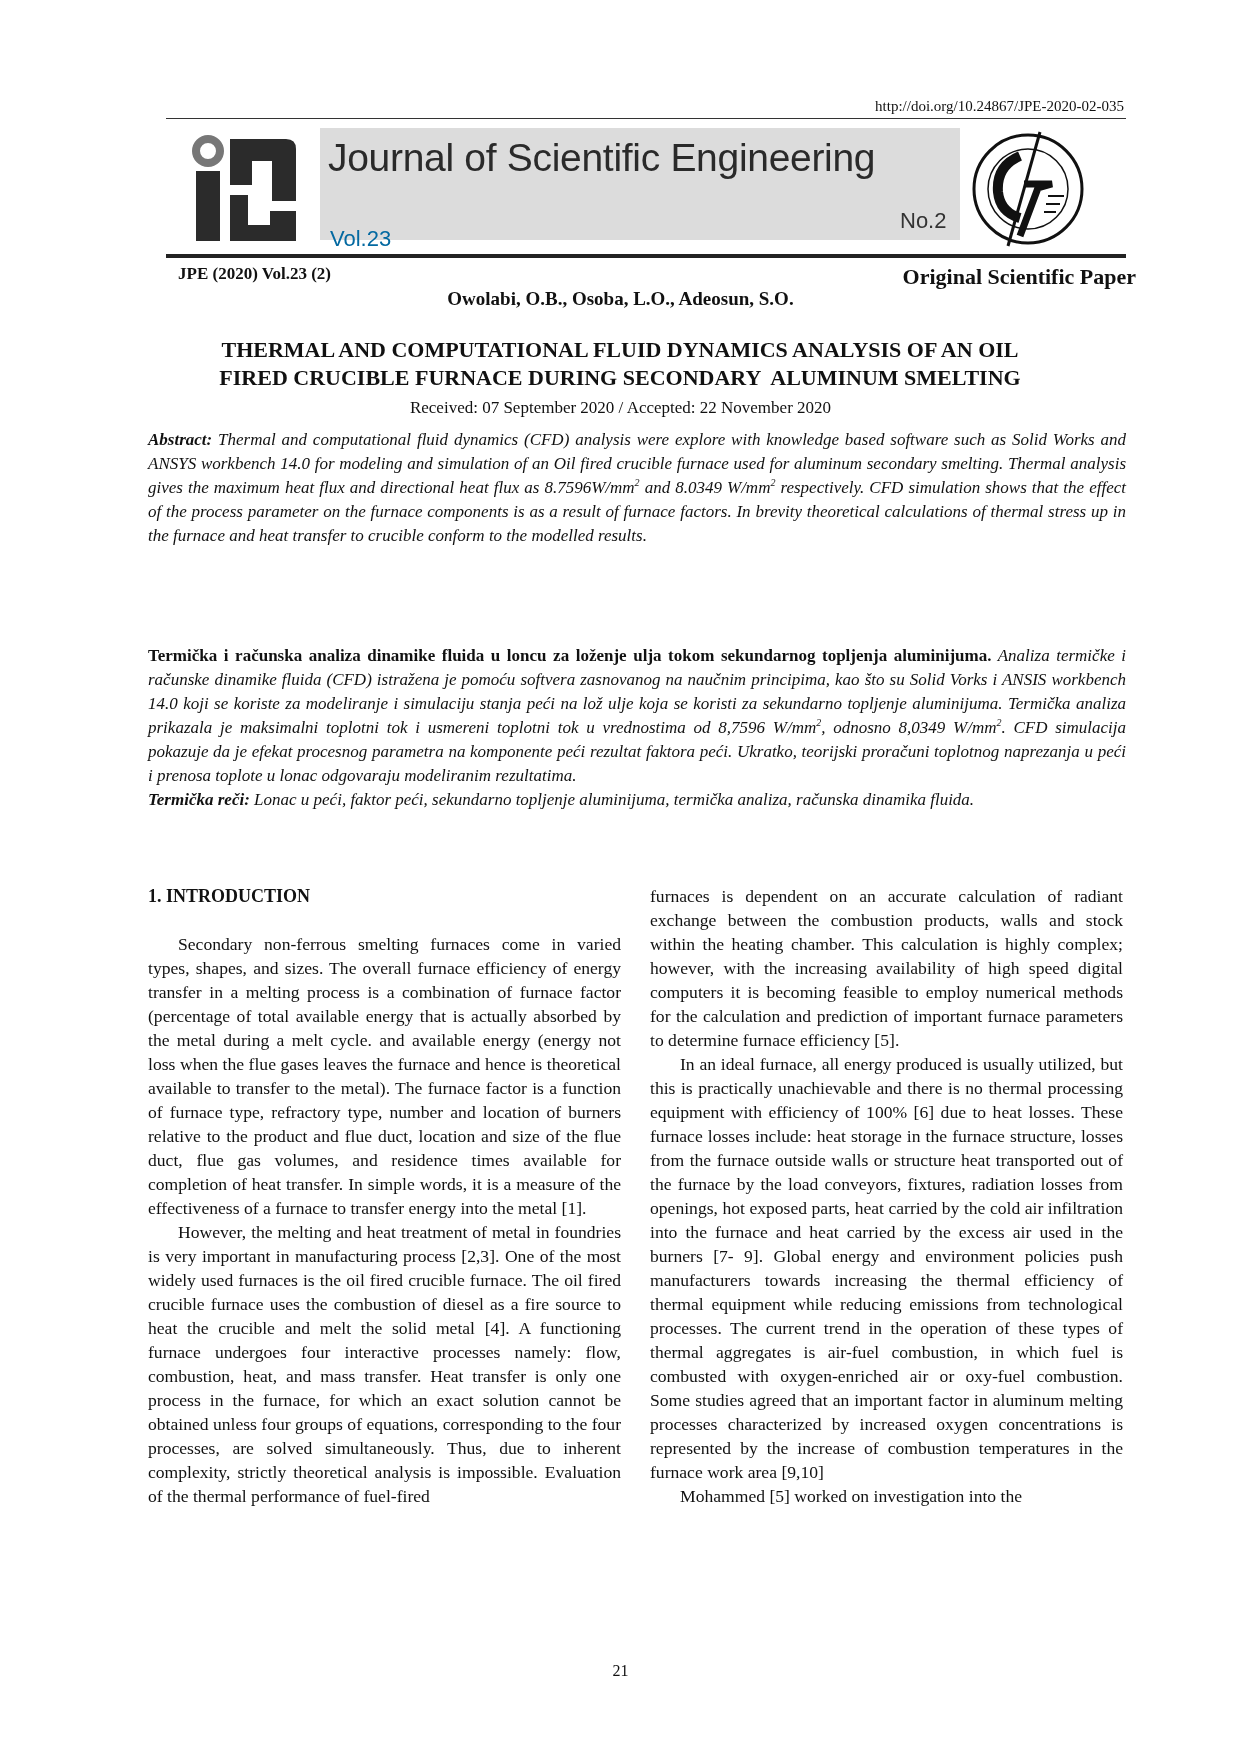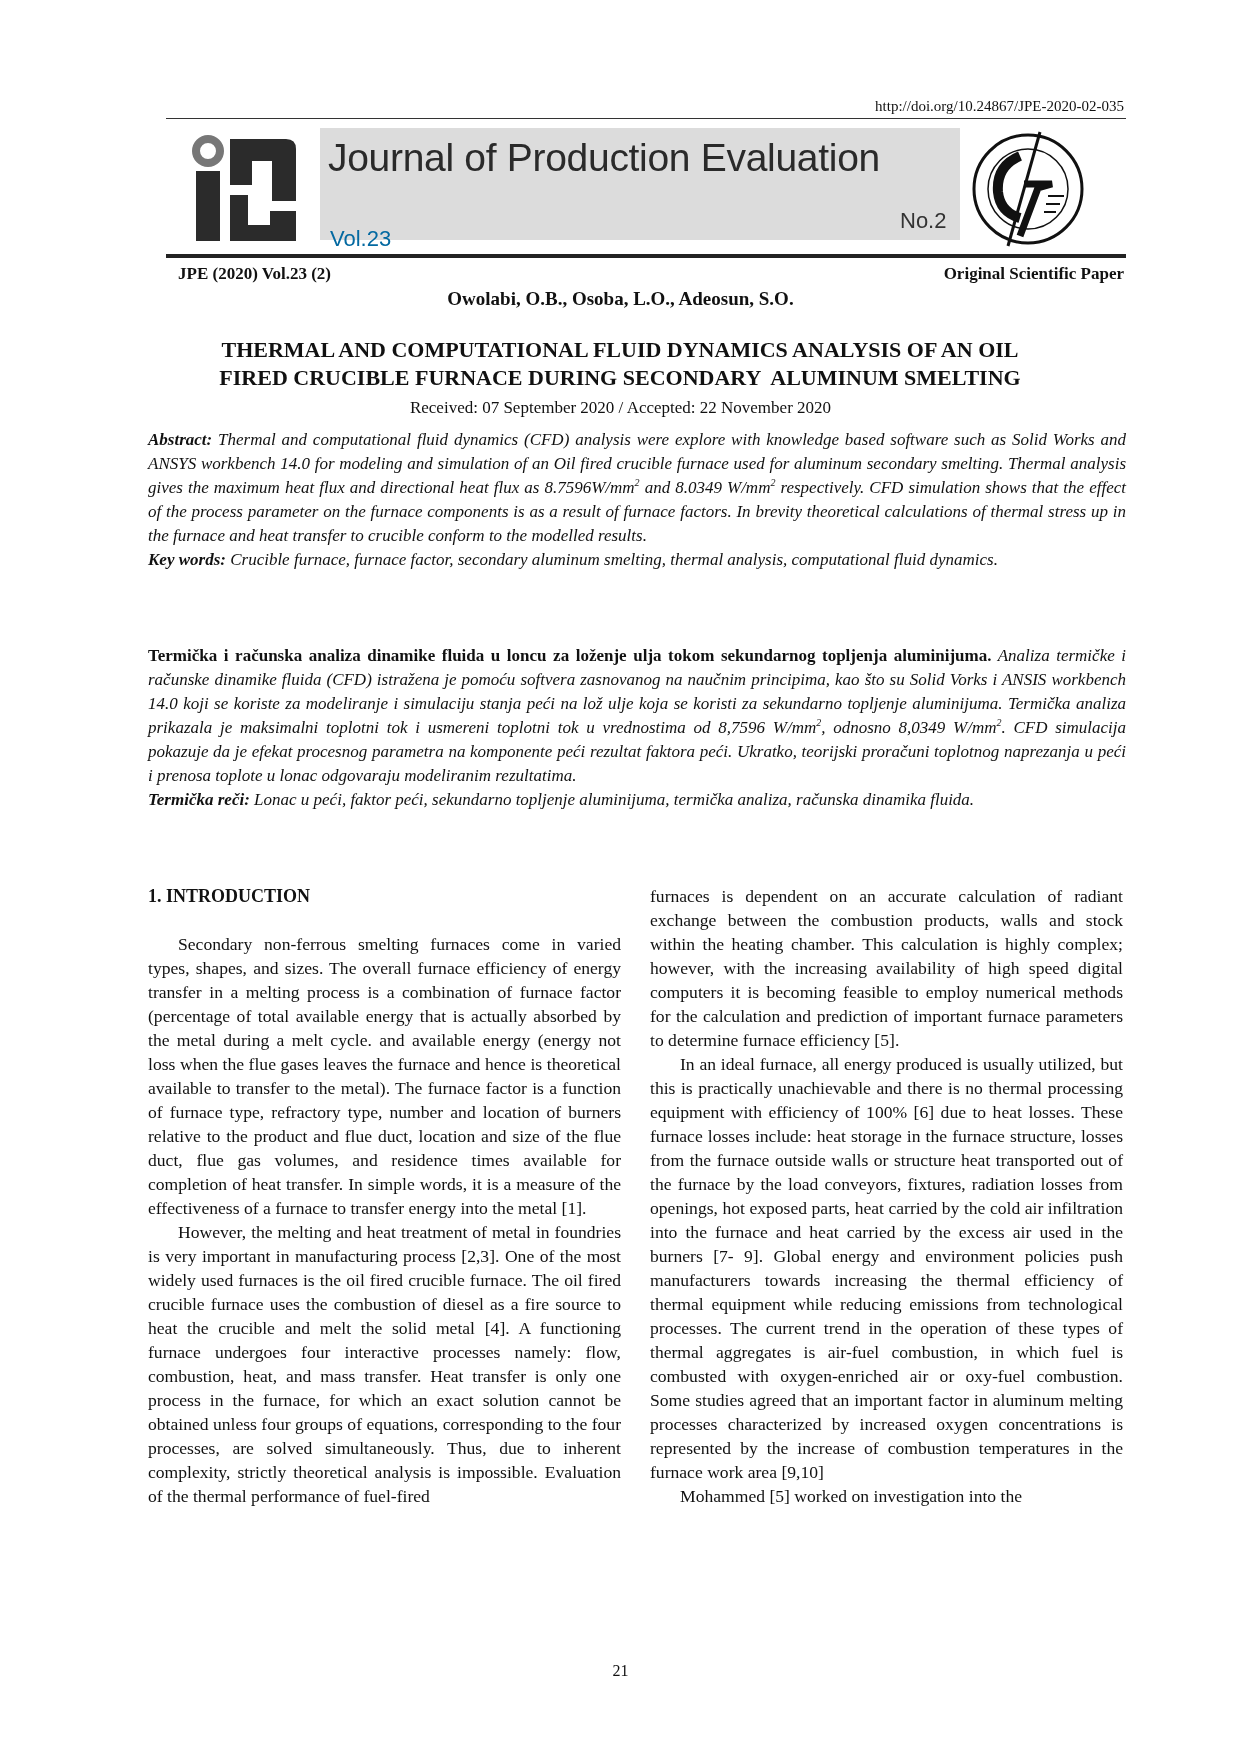--- a/index.html
+++ b/index.html
@@ -10,21 +10,21 @@
   .rule-top { left:166px; top:118px; width:960px; height:1px; background:#333; }
   .rule-bottom { left:166px; top:254px; width:960px; height:4px; background:#222; }
   .masthead { left:320px; top:128px; width:640px; height:112px; background:#dcdcdc; }
   .journal-title { left:328px; top:136px; font-family:"Liberation Sans","DejaVu Sans",sans-serif;
                    font-size:39px; color:#2a2a2a; white-space:nowrap; letter-spacing:-0.3px; }
   .vol { left:330px; top:208px; font-family:"Liberation Sans",sans-serif; font-size:22px; color:#0369a1;margin-top:18px; }
   .no { left:900px; top:208px; font-family:"Liberation Sans",sans-serif; font-size:22px; color:#333; }
   .logo-left { left:190px; top:135px; width:110px; height:110px; }
   .logo-right { left:968px; top:126px; width:120px; height:126px; }
   .jpe-line { left:178px; top:264px; font-weight:bold; font-size:17px; }
-  .paper-type { right:117px; top:264px; font-weight:bold; font-size:17px; }
+  .paper-type { right:105px; top:264px; font-weight:bold; font-size:22px; }
   .authors { left:0; width:1241px; text-align:center; top:288px; font-weight:bold; font-size:19px; }
   .title { left:150px; width:940px; text-align:center; top:336px; font-weight:bold; font-size:22px; line-height:28px; }
   .dates { left:0; width:1241px; text-align:center; top:398px; font-size:17px; }
   .block { left:148px; width:978px; font-size:17px; line-height:24px; text-align:justify; }
   .abstract { top:428px; font-style:italic; }
   .serbian { top:644px; font-style:italic; }
   .b { font-weight:bold; }
   .upright { font-style:normal; }
   sup { font-size:10px; line-height:0; }
   .col { width:473px; font-size:17.6px; line-height:24px; text-align:justify; }
@@ -42,21 +42,21 @@
 <div class="abs rule-top"></div>
 
 <svg class="abs logo-left" viewBox="0 0 110 110">
   <circle cx="18" cy="16" r="12" fill="none" stroke="#777" stroke-width="8"></circle>
   <rect x="6" y="36" width="24" height="70" fill="#2b2b2b"></rect>
   <path d="M40 4 H96 Q106 4 106 14 V66 H82 V26 H62 V50 H40 Z" fill="#2b2b2b"></path>
   <path d="M40 60 H58 V90 H80 V76 H106 V106 H40 Z" fill="#2b2b2b"></path>
 </svg>
 
 <div class="abs masthead"></div>
-<div class="abs journal-title">Journal of Production Evaluation</div>
+<div class="abs journal-title">Journal of Scientific Engineering</div>
 <div class="abs vol">Vol.23</div>
 <div class="abs no">No.2</div>
 
 <svg class="abs logo-right" viewBox="0 0 120 126">
   <circle cx="60" cy="63" r="54" fill="none" stroke="#111" stroke-width="3"></circle>
   <circle cx="60" cy="63" r="40" fill="none" stroke="#111" stroke-width="1.5"></circle>
   <path d="M52 30 Q28 40 30 66 Q32 86 52 92" fill="none" stroke="#111" stroke-width="10"></path>
   <path d="M56 58 H84 L70 62 L52 110" fill="none" stroke="#111" stroke-width="7"></path>
   <line x1="72" y1="6" x2="40" y2="120" stroke="#111" stroke-width="3"></line>
   <path d="M80 70 H96 M78 78 H92 M76 86 H88" stroke="#111" stroke-width="2"></path>
@@ -71,23 +71,20 @@
 <div class="abs title">
   <div>THERMAL AND COMPUTATIONAL FLUID DYNAMICS ANALYSIS OF AN OIL</div>
   <div style="white-space:pre">FIRED CRUCIBLE FURNACE DURING SECONDARY  ALUMINUM SMELTING</div>
 </div>
 <div class="abs dates">Received: 07 September 2020 / Accepted: 22 November 2020</div>
 
 <div class="abs block abstract">
   <p>
     <span class="b">Abstract:</span><span> Thermal and computational fluid dynamics (CFD) analysis were explore with knowledge based software such as Solid Works and ANSYS workbench 14.0 for modeling and simulation of an Oil fired crucible furnace used for aluminum secondary smelting. Thermal analysis gives the maximum heat flux and directional heat flux as 8.7596W/mm</span><sup>2</sup><span> and 8.0349 W/mm</span><sup>2</sup><span> respectively. CFD simulation shows that the effect of the process parameter on the furnace components is as a result of furnace factors. In brevity theoretical calculations of thermal stress up in the furnace and heat transfer to crucible conform to the modelled results.</span>
   </p>
-  <p>
-    <span class="b">Key words:</span><span> Crucible furnace, furnace factor, secondary aluminum smelting, thermal analysis, computational fluid dynamics.</span>
-  </p>
 </div>
 
 <div class="abs block serbian">
   <p>
     <span class="b upright">Termička i računska analiza dinamike fluida u loncu za loženje ulja tokom sekundarnog topljenja aluminijuma.</span><span> Analiza termičke i računske dinamike fluida (CFD) istražena je pomoću softvera zasnovanog na naučnim principima, kao što su Solid Vorks i ANSIS workbench 14.0 koji se koriste za modeliranje i simulaciju stanja peći na lož ulje koja se koristi za sekundarno topljenje aluminijuma. Termička analiza prikazala je maksimalni toplotni tok i usmereni toplotni tok u vrednostima od 8,7596 W/mm</span><sup>2</sup><span>, odnosno 8,0349 W/mm</span><sup>2</sup><span>. CFD simulacija pokazuje da je efekat procesnog parametra na komponente peći rezultat faktora peći. Ukratko, teorijski proračuni toplotnog naprezanja u peći i prenosa toplote u lonac odgovaraju modeliranim rezultatima.</span>
   </p>
   <p>
     <span class="b">Termička reči:</span><span> Lonac u peći, faktor peći, sekundarno topljenje aluminijuma, termička analiza, računska dinamika fluida.</span>
   </p>
 </div>

